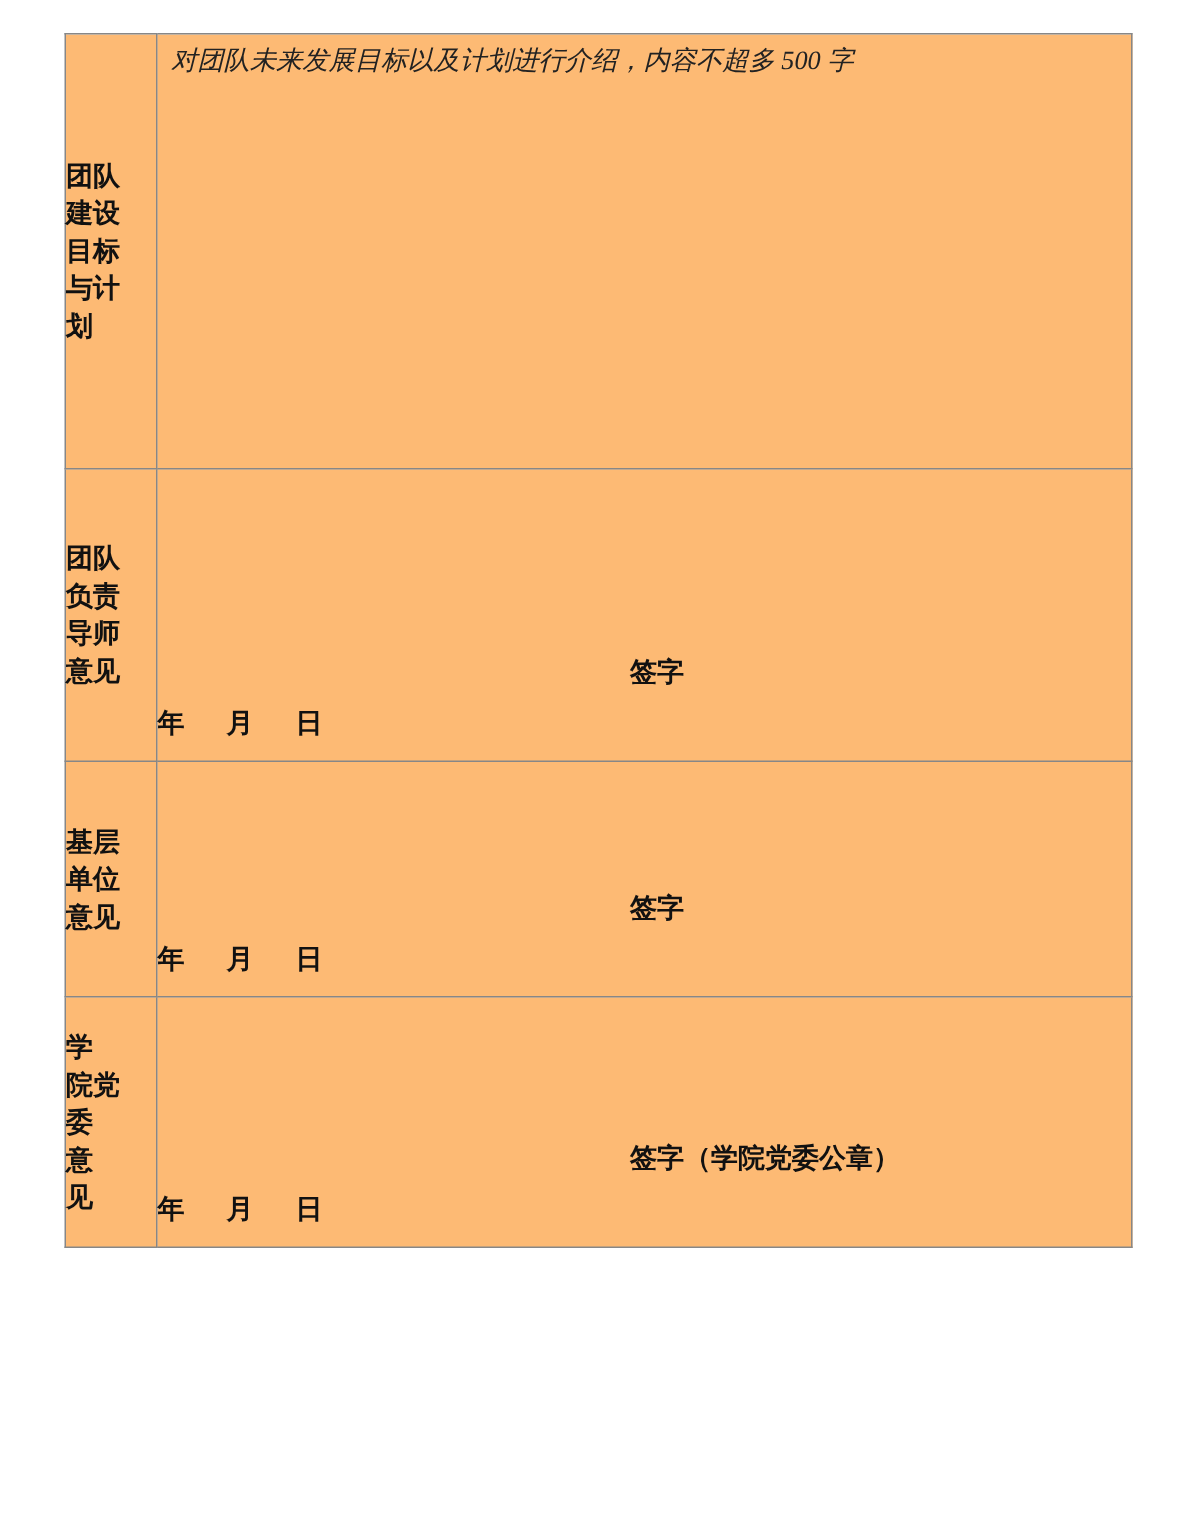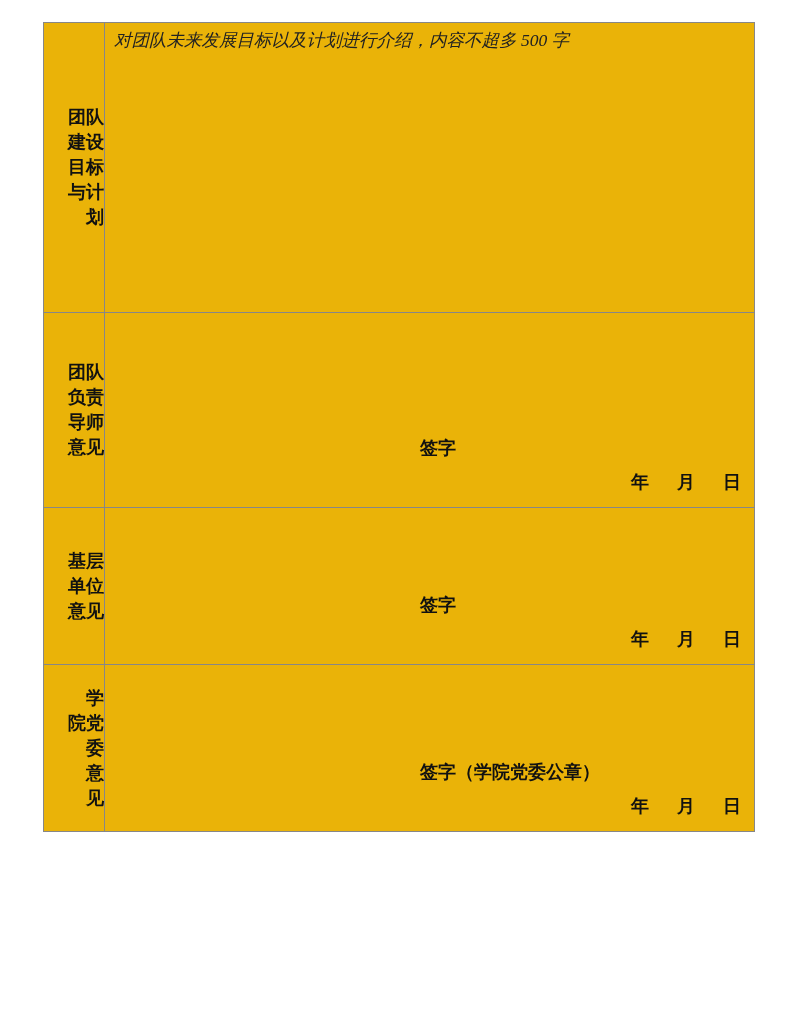--- a/index.html
+++ b/index.html
@@ -18,32 +18,32 @@
   table.form {
     position: absolute;
     left: 43px;
     top: 22px;
     width: 711px;
     border-collapse: collapse;
     table-layout: fixed;
   }
   table.form td {
     border: 1.5px solid #878787;
-    background: #eab308;
+    background: #fdba74;
   }
   col.col-label { width: 61px; }
   col.col-content { width: 650px; }
 
   tr.row-1 td { height: 290px; }
   tr.row-2 td { height: 195px; }
   tr.row-3 td { height: 157px; }
   tr.row-4 td { height: 167px; }
 
   td.label-cell {
-    text-align: right;
+    text-align: left;
     vertical-align: middle;
     font-size: 18px;
     font-weight: 700;
     line-height: 25px;
     color: #111;
   }
   td.content-cell-top { vertical-align: top; }
   .placeholder {
     margin: 6px 14px 0 9px;
     font-family: "Liberation Serif", serif;
@@ -60,21 +60,21 @@
   .sig-line {
     padding-left: 315px;
     margin-bottom: 13px;
     font-size: 18px;
     font-weight: 700;
     line-height: 22px;
     color: #111;
     white-space: pre;
   }
   .date-line {
-    text-align: right;
+    text-align: left;
     padding-right: 13px;
     font-size: 18px;
     font-weight: 700;
     line-height: 20px;
     color: #111;
     white-space: pre;
     word-spacing: 23px;
   }
   .bottom-note {
     position: absolute;

